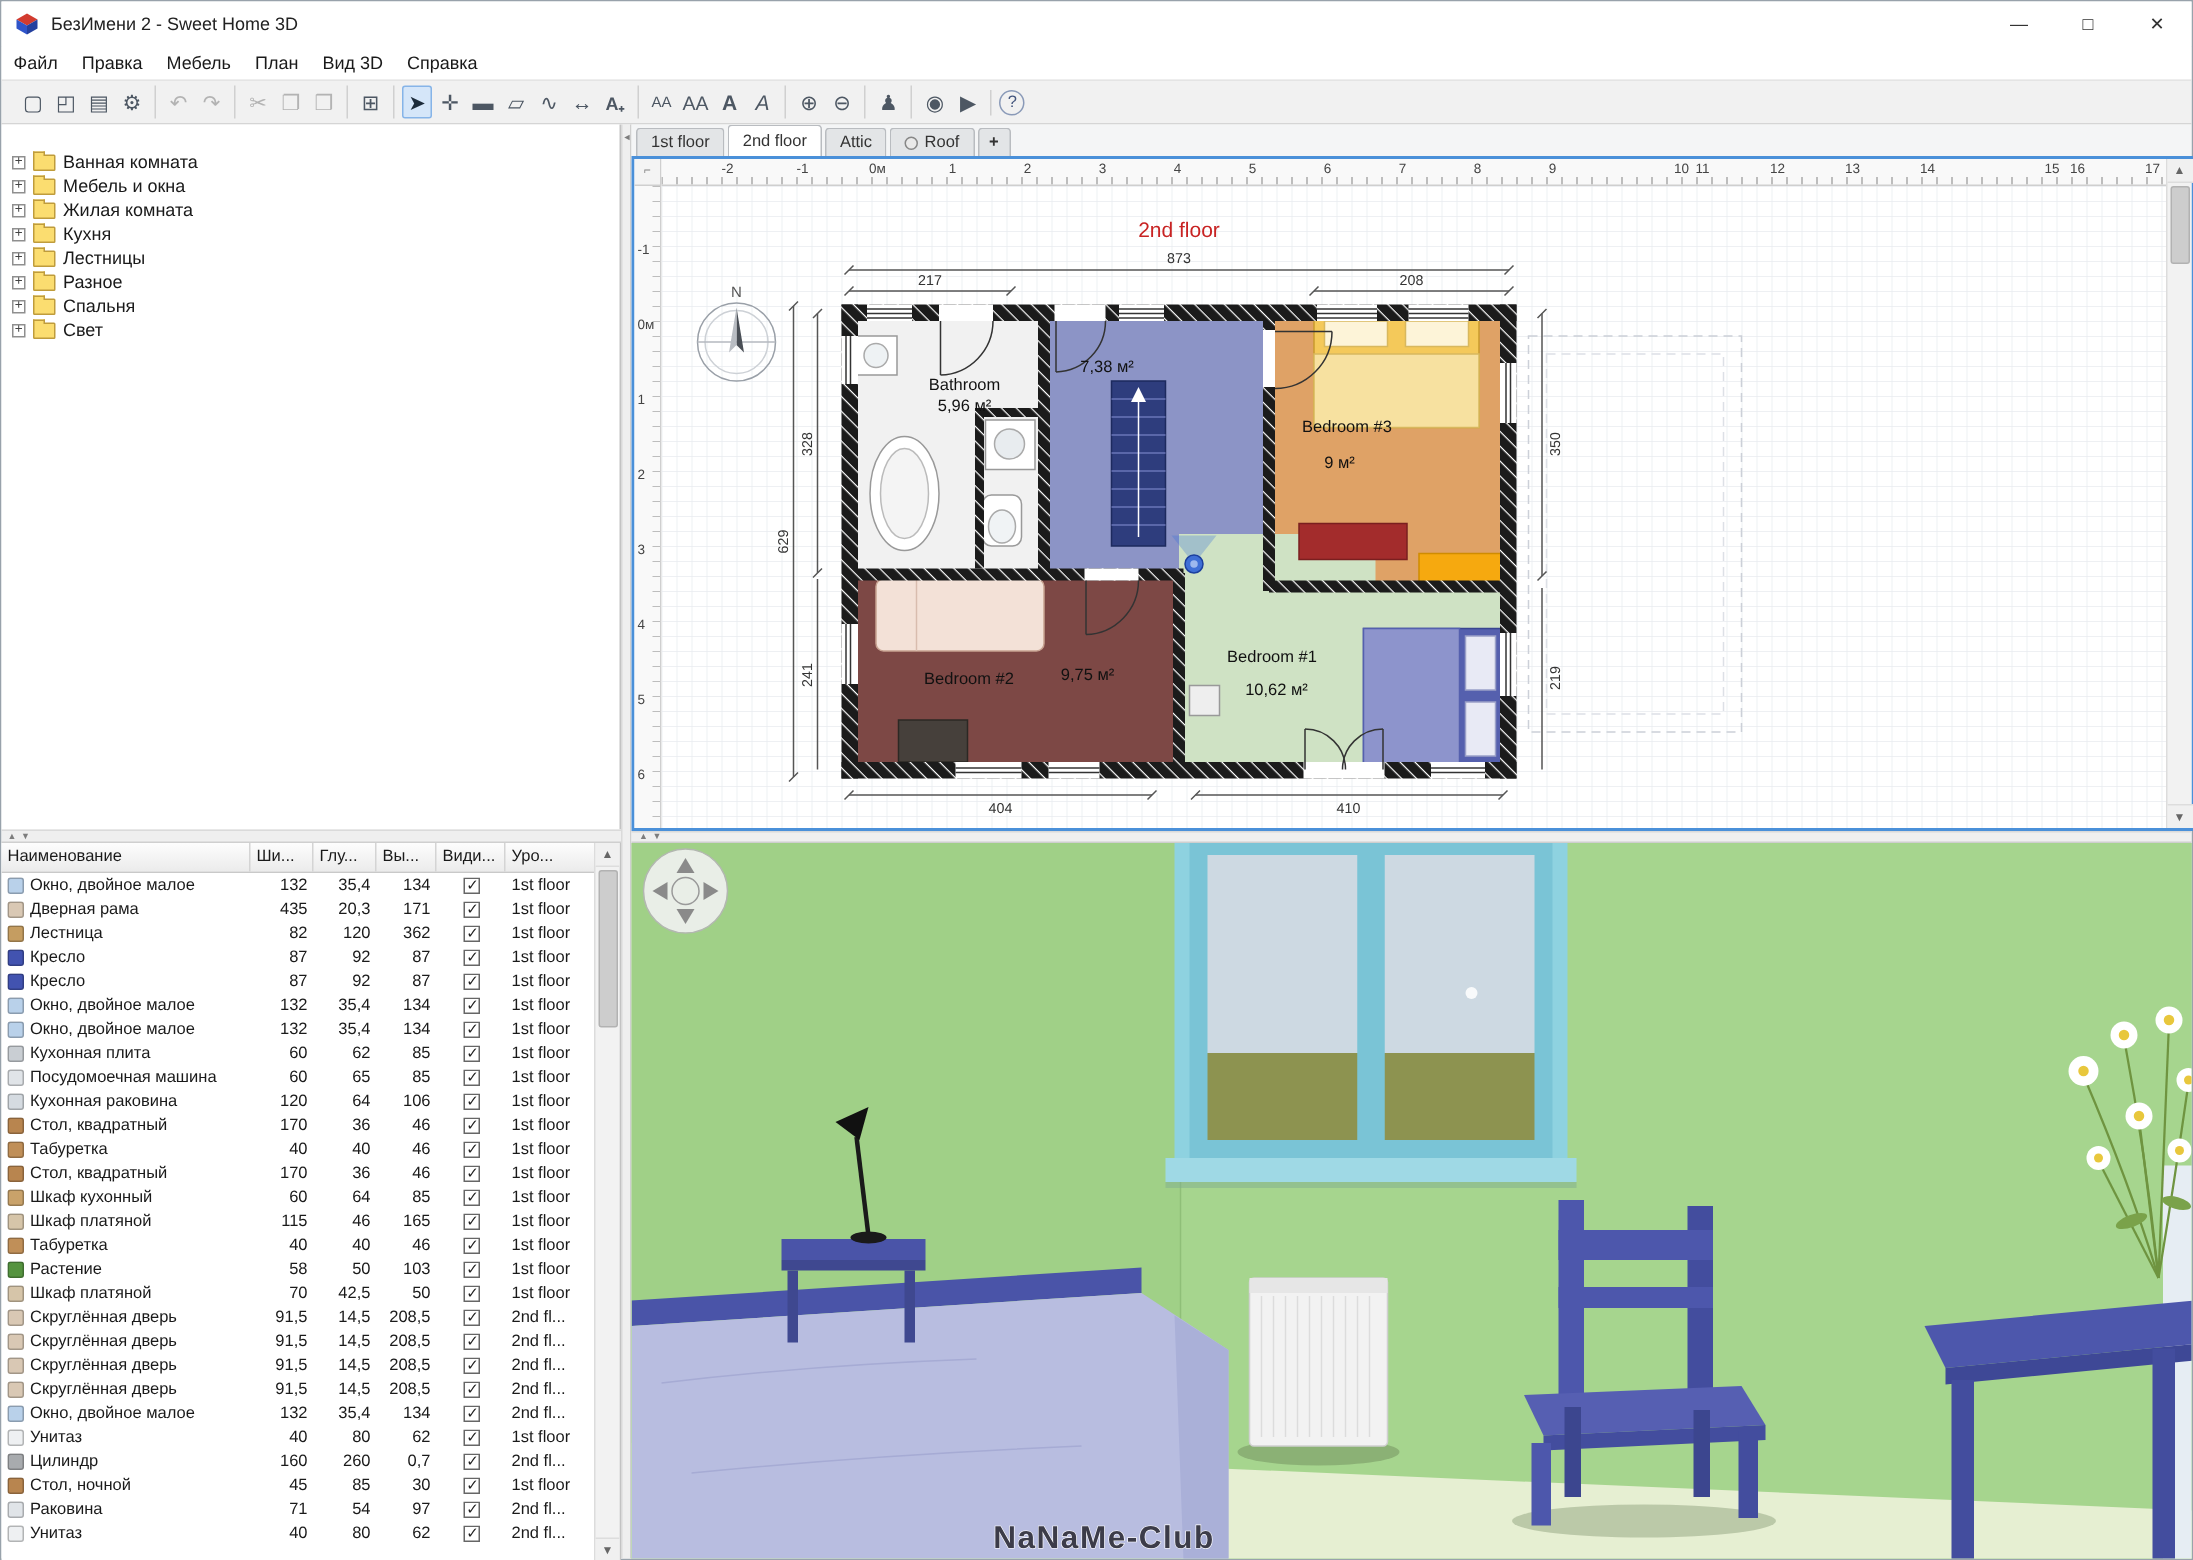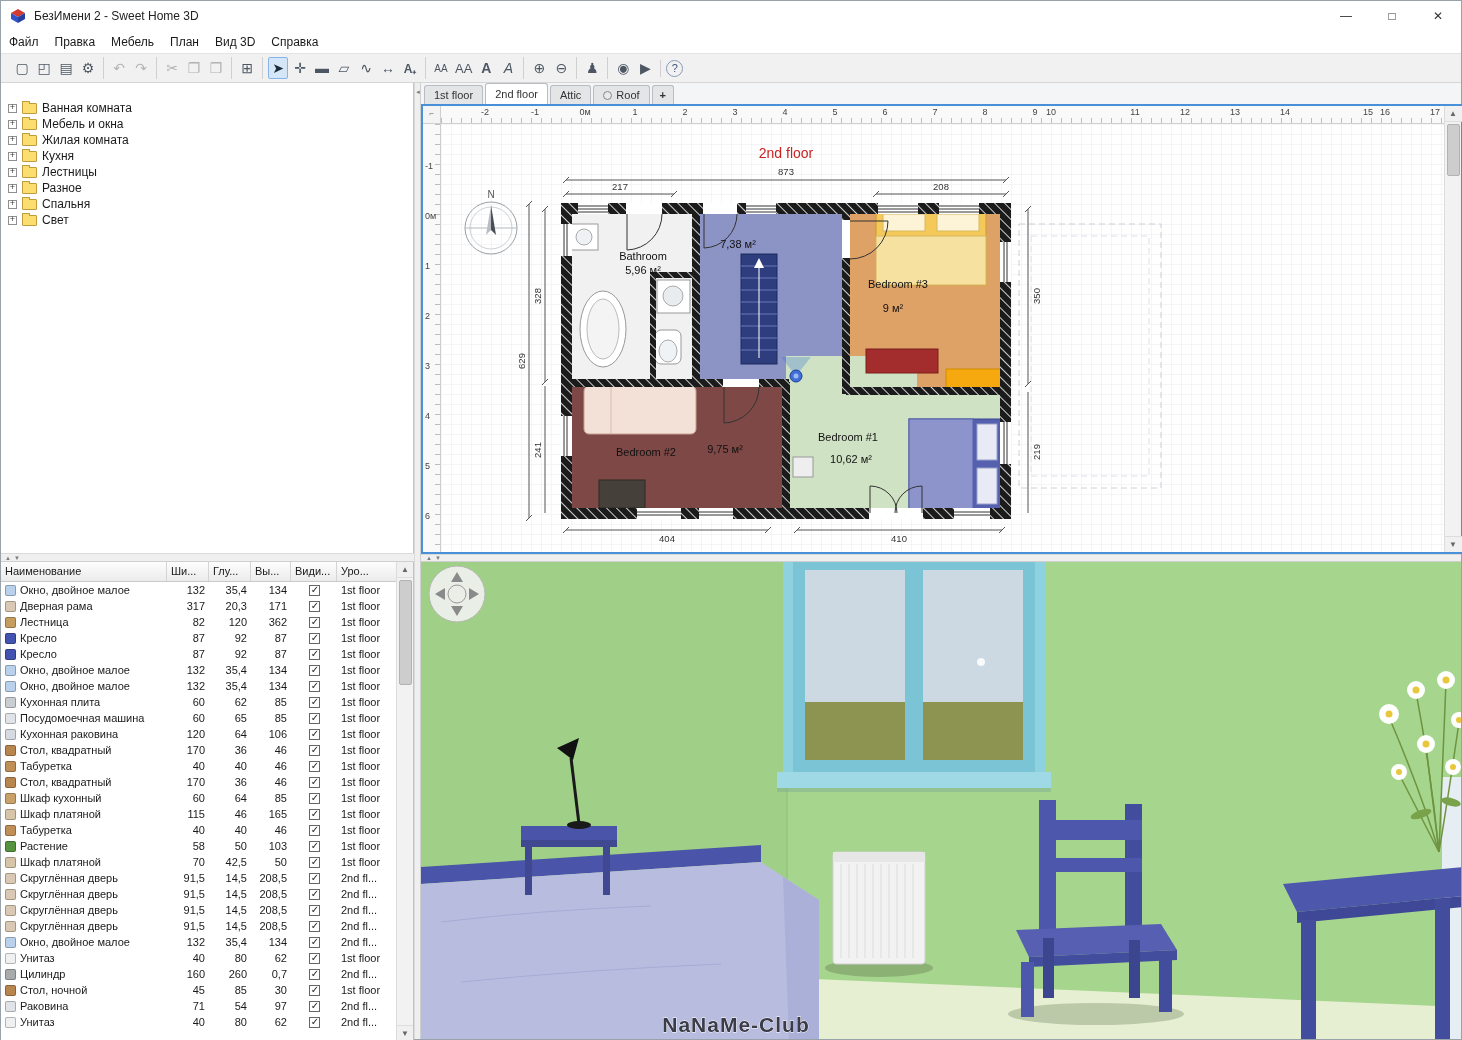--- a/index.html
+++ b/index.html
@@ -257,21 +257,21 @@
             <span class="chk-box" data-name="visibility-checkbox"></span>
           </span>
           <span class="t-cell cw5" data-name="furniture-level">1st floor</span>
         </div>
 
         <div class="t-row" data-name="furniture-row">
           <span class="t-cell cw0 name-cell">
             <i class="f-icon" data-name="door-frame-icon" style="background: rgb(217, 200, 180);"></i>
             <span data-name="furniture-name">Дверная рама</span>
           </span>
-          <span class="t-cell cw1 num" data-name="furniture-width">317</span>
+          <span class="t-cell cw1 num" data-name="furniture-width">435</span>
           <span class="t-cell cw2 num" data-name="furniture-depth">20,3</span>
           <span class="t-cell cw3 num" data-name="furniture-height">171</span>
           <span class="t-cell cw4 chk-cell">
             <span class="chk-box" data-name="visibility-checkbox"></span>
           </span>
           <span class="t-cell cw5" data-name="furniture-level">1st floor</span>
         </div>
 
         <div class="t-row" data-name="furniture-row">
           <span class="t-cell cw0 name-cell">
@@ -673,21 +673,21 @@
         <span class="ruler-num" data-name="ruler-label" style="left: 144px;">0м</span>
         <span class="ruler-num" data-name="ruler-label" style="left: 194px;">1</span>
         <span class="ruler-num" data-name="ruler-label" style="left: 244px;">2</span>
         <span class="ruler-num" data-name="ruler-label" style="left: 294px;">3</span>
         <span class="ruler-num" data-name="ruler-label" style="left: 344px;">4</span>
         <span class="ruler-num" data-name="ruler-label" style="left: 394px;">5</span>
         <span class="ruler-num" data-name="ruler-label" style="left: 444px;">6</span>
         <span class="ruler-num" data-name="ruler-label" style="left: 494px;">7</span>
         <span class="ruler-num" data-name="ruler-label" style="left: 544px;">8</span>
         <span class="ruler-num" data-name="ruler-label" style="left: 594px;">9</span>
-        <span class="ruler-num" data-name="ruler-label" style="left: 610px; text-align: right;">10</span>
+        <span class="ruler-num" data-name="ruler-label" style="left: 680px; text-align: right;">10</span>
         <span class="ruler-num" data-name="ruler-label" style="left: 694px;">11</span>
         <span class="ruler-num" data-name="ruler-label" style="left: 744px;">12</span>
         <span class="ruler-num" data-name="ruler-label" style="left: 794px;">13</span>
         <span class="ruler-num" data-name="ruler-label" style="left: 844px;">14</span>
         <span class="ruler-num" data-name="ruler-label" style="left: 894px; margin-left: 33px;">15</span>
         <span class="ruler-num" data-name="ruler-label" style="left: 944px;">16</span>
         <span class="ruler-num" data-name="ruler-label" style="left: 994px;">17</span>
       </div>
     <div class="plan-ruler-left" id="ruler-left" data-name="vertical-ruler">
         <span class="ruler-num" data-name="ruler-label" style="top: 42px;">-1</span>

